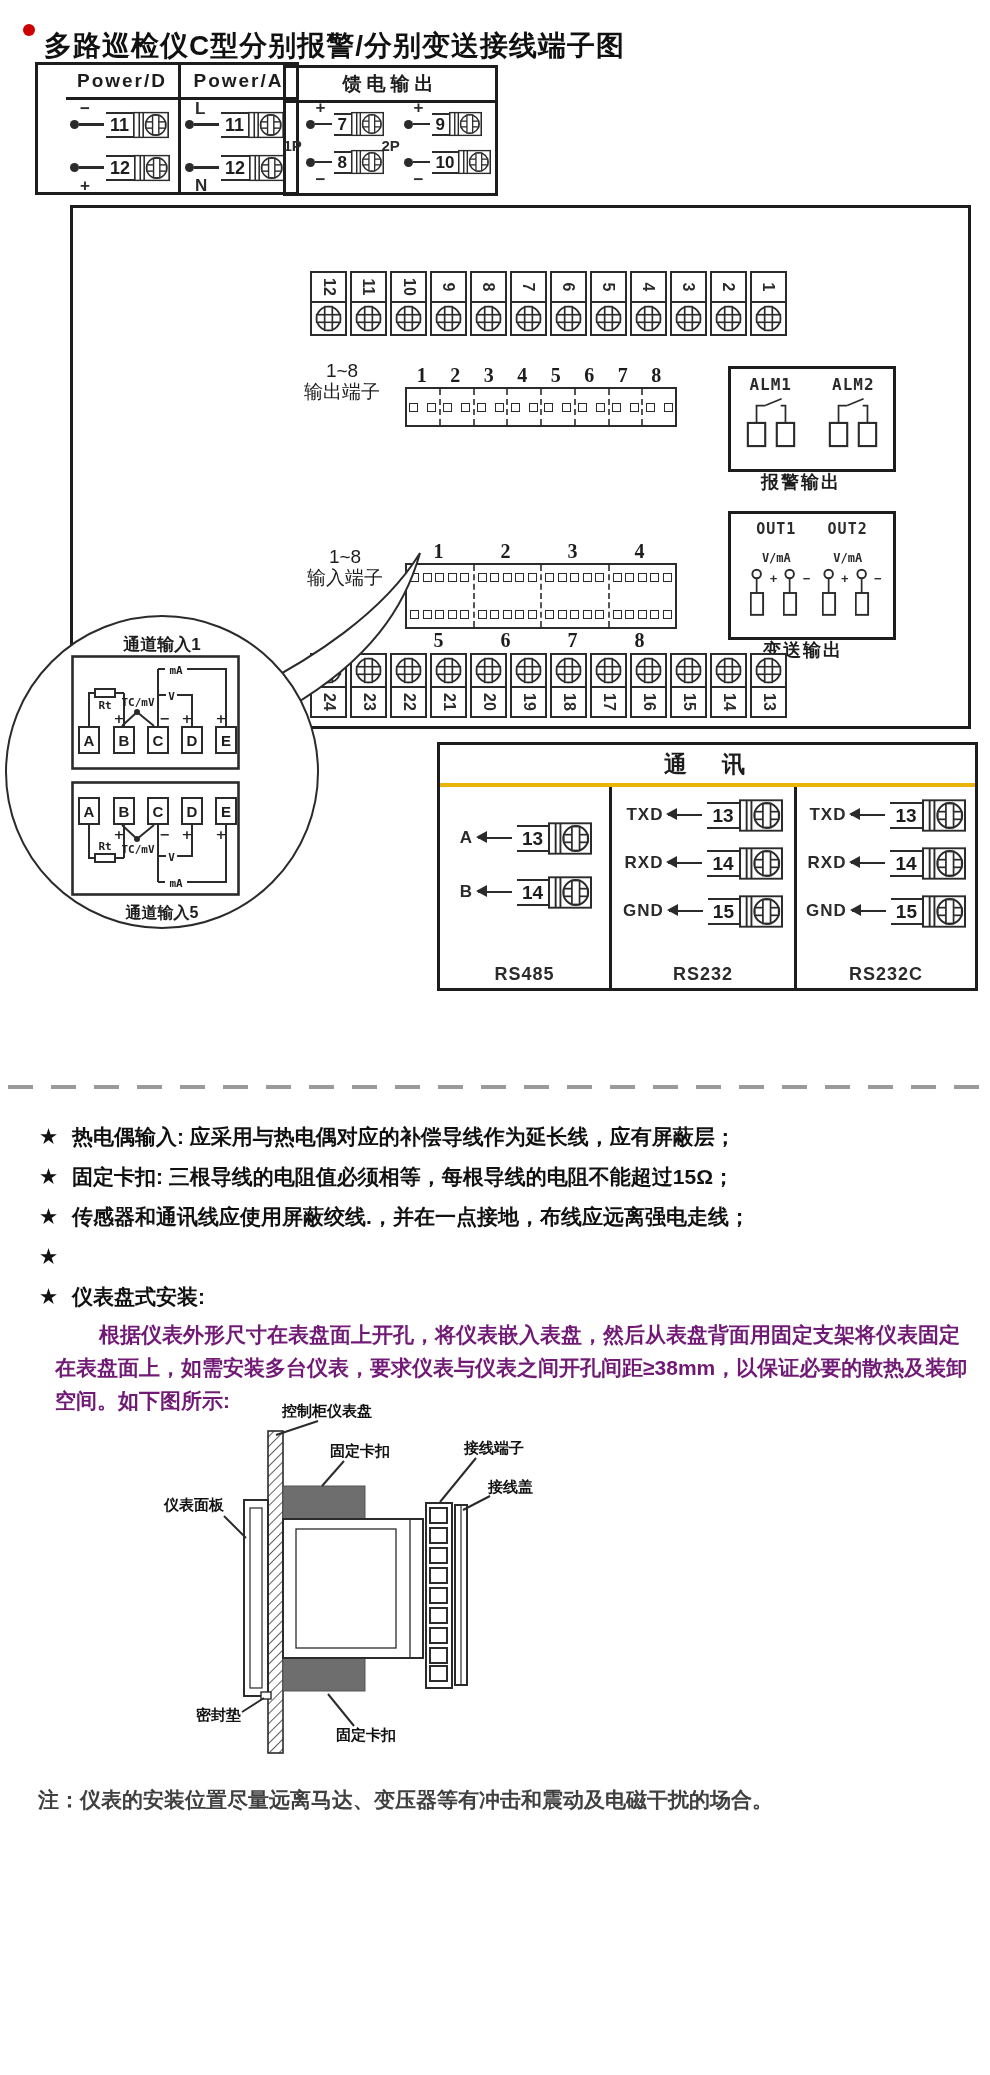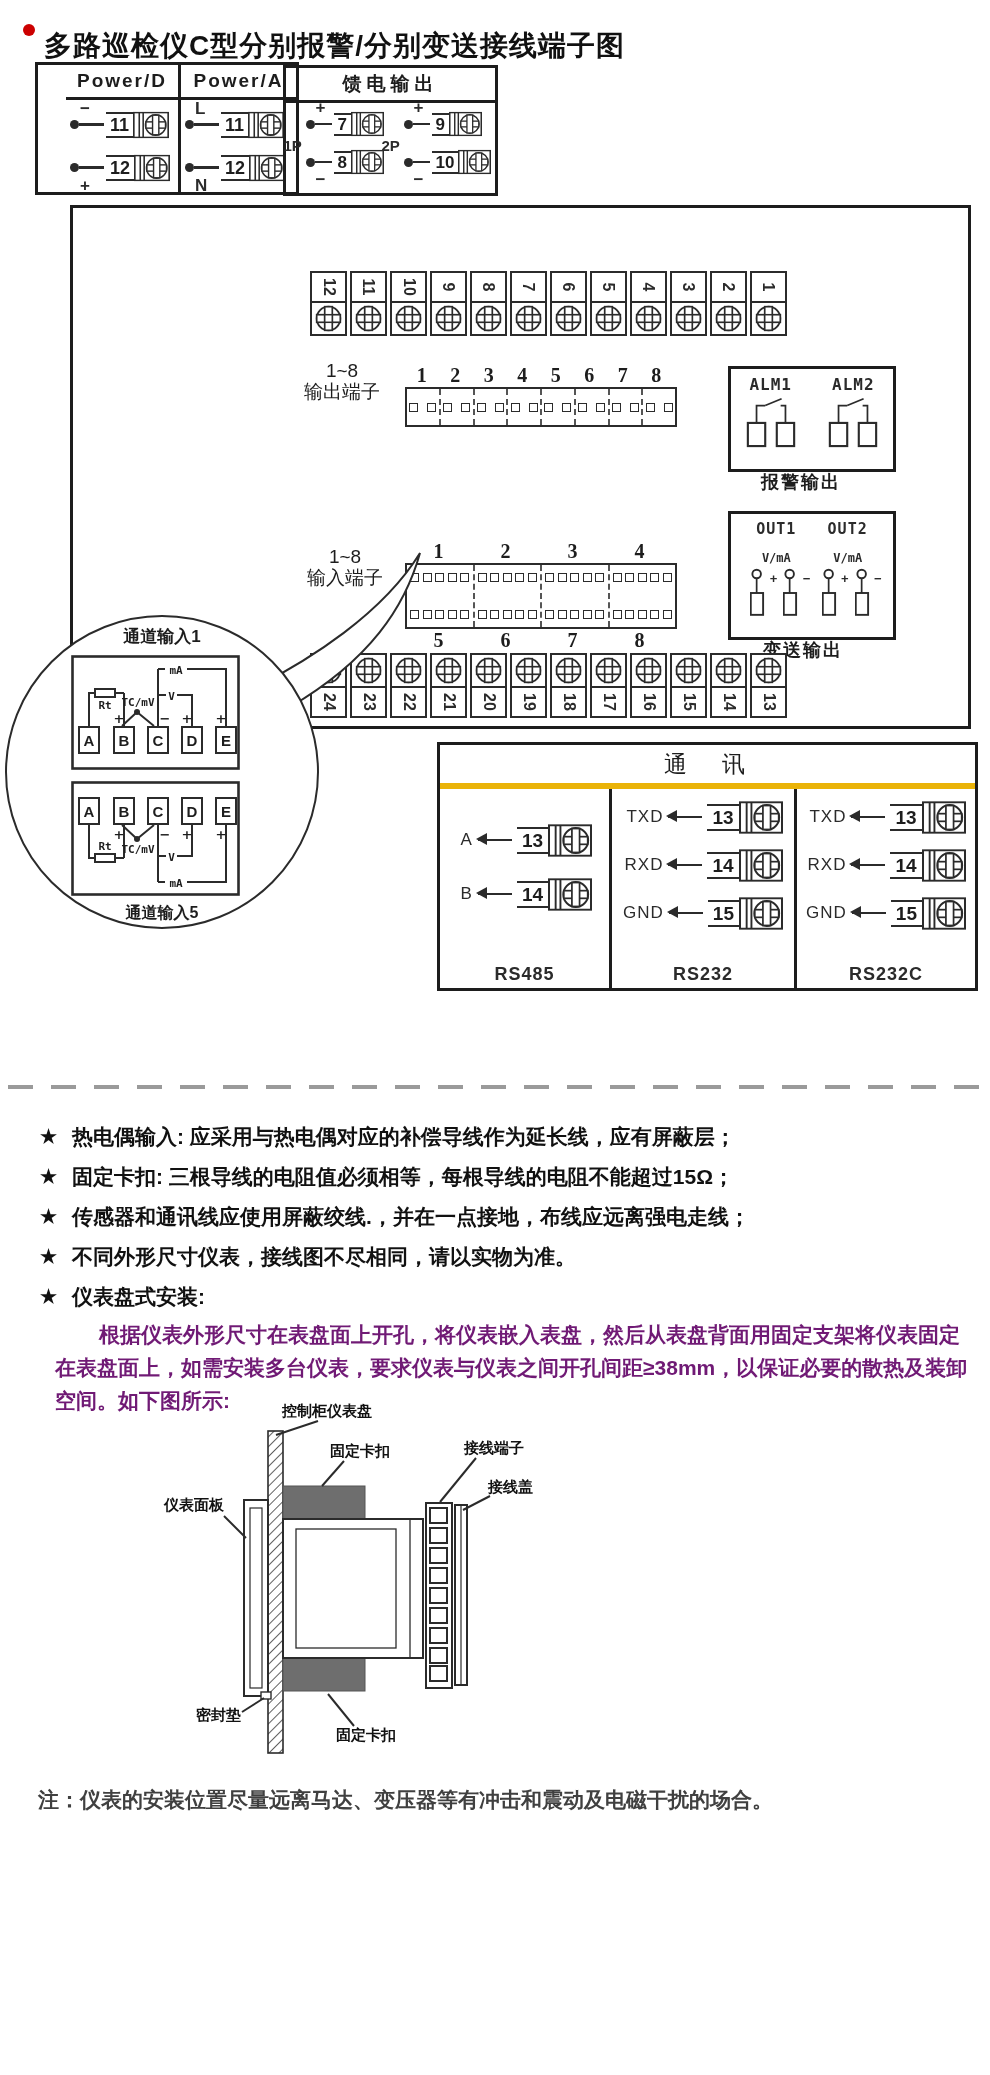--- a/index.html
+++ b/index.html
@@ -78,31 +78,31 @@
   .vt{position:relative;display:inline-block;}
   .vsign{position:absolute;right:-8px;top:3px;font-size:13px;font-weight:bold;}
 
   
   .callout{left:5px;top:615px;width:310px;height:310px;border:2px solid #2b2b2b;border-radius:50%;background:#fff;z-index:5;}
   .co-label{position:absolute;width:100%;text-align:center;font-size:17px;font-weight:bold;color:#1d1d1d;}
   .tail{position:absolute;left:210px;top:545px;z-index:4;}
 
   
   .comm{left:437px;top:742px;width:535px;height:243px;border:3px solid #1d1d1d;display:flex;flex-direction:column;background:#fff;}
-  .comm-title{height:38px;line-height:38px;text-align:center;font-size:23px;font-weight:normal;letter-spacing:6px;border-bottom:6px solid #eab308;color:#1d1d1d;}
+  .comm-title{height:38px;line-height:38px;text-align:center;font-size:23px;font-weight:bold;letter-spacing:6px;border-bottom:4px solid #eab308;color:#1d1d1d;}
   .comm-head{display:grid;grid-template-columns:172px 185px 1fr;height:32px;border-bottom:3px solid #1d1d1d;}
   .comm-head div{display:flex;align-items:center;justify-content:center;font-size:17px;font-weight:600;}
   .comm-head div:nth-child(-n+2){border-right:3px solid #1d1d1d;}
   .comm-body{display:grid;grid-template-columns:172px 185px 1fr;flex:1;}
   .comm-col{position:relative;padding-top:4px;}
   .comm-col.c1{padding-top:24px;border-right:3px solid #1d1d1d;}
   .comm-col.c2{border-right:3px solid #1d1d1d;}
   .crow{display:flex;align-items:center;justify-content:center;height:48px;gap:5px;}
   .comm-col.c1 .crow{height:54px;}
-  .cname{min-width:40px;text-align:right;font-size:17px;font-weight:400;letter-spacing:1px;}
+  .cname{min-width:40px;text-align:right;font-size:17px;font-weight:700;letter-spacing:1px;}
   .comm-col.c1 .cname{min-width:16px;}
   .carrow{position:relative;width:34px;height:2.5px;background:#2b2b2b;}
   .carrow::before{content:'';position:absolute;left:-2px;top:-5.5px;width:0;height:0;
                   border-top:6.5px solid transparent;border-bottom:6.5px solid transparent;border-right:11px solid #2b2b2b;}
   .ccaption{position:absolute;bottom:3px;width:100%;text-align:center;font-size:18px;font-weight:600;letter-spacing:1px;}
 
   
   .divider{left:8px;top:1085px;width:974px;height:4px;
            background:repeating-linear-gradient(90deg,#9a9a9a 0 25px,transparent 25px 43px);}
   .notes{left:40px;top:1122px;width:920px;}
@@ -647,21 +647,21 @@
           </svg>
         </div>
     </div>
   </div>
 
   <svg class="tail" width="220" height="165" viewBox="0 0 220 165">
     <path d="M210,8 C175,65 105,115 20,155 L80,162 C160,115 195,62 210,8 Z" fill="#fff" stroke="#2b2b2b" stroke-width="2"></path>
   </svg>
 
   <div class="abs callout">
-    <div class="co-label" style="top:8px;">通道输入1</div>
+    <div class="co-label" style="top:16px;">通道输入1</div>
 
     <svg style="position:absolute;left:64px;top:38px;" width="169" height="115" viewBox="0 0 169 115">
       <rect x="1.5" y="1.5" width="166" height="112" fill="#fff" stroke="#2b2b2b" stroke-width="2.6"></rect>
       <path class="ln" d="M18,72 V38 H24"></path>
       <rect class="st2" x="24" y="34" width="20" height="8"></rect>
       <path class="ln" d="M44,38 H53 M53,38 V72"></path>
       <text class="cs" x="34" y="54">Rt</text>
       <circle cx="66" cy="57" r="3" fill="#2b2b2b"></circle>
       <path class="ln" d="M66,57 L51,71 M66,57 L83,71"></path>
       <text class="cs" x="67" y="51">TC/mV</text>
@@ -824,21 +824,20 @@
     <div class="note">
         <span class="star">★</span>
         <span>固定卡扣: 三根导线的电阻值必须相等，每根导线的电阻不能超过15Ω；</span>
       </div>
     <div class="note">
         <span class="star">★</span>
         <span>传感器和通讯线应使用屏蔽绞线.，并在一点接地，布线应远离强电走线；</span>
       </div>
     <div class="note">
         <span class="star">★</span>
-        <span>不同外形尺寸仪表，接线图不尽相同，请以实物为准。</span>
       </div>
     <div class="note">
         <span class="star">★</span>
         <span>仪表盘式安装:</span>
       </div>
   </div>
 
   <p class="para">根据仪表外形尺寸在表盘面上开孔，将仪表嵌入表盘，然后从表盘背面用固定支架将仪表固定在表盘面上，如需安装多台仪表，要求仪表与仪表之间开孔间距≥38mm，以保证必要的散热及装卸空间。如下图所示:</p>
 
   <svg class="abs" style="left:158px;top:1398px;" width="440" height="385" viewBox="0 0 440 385">

